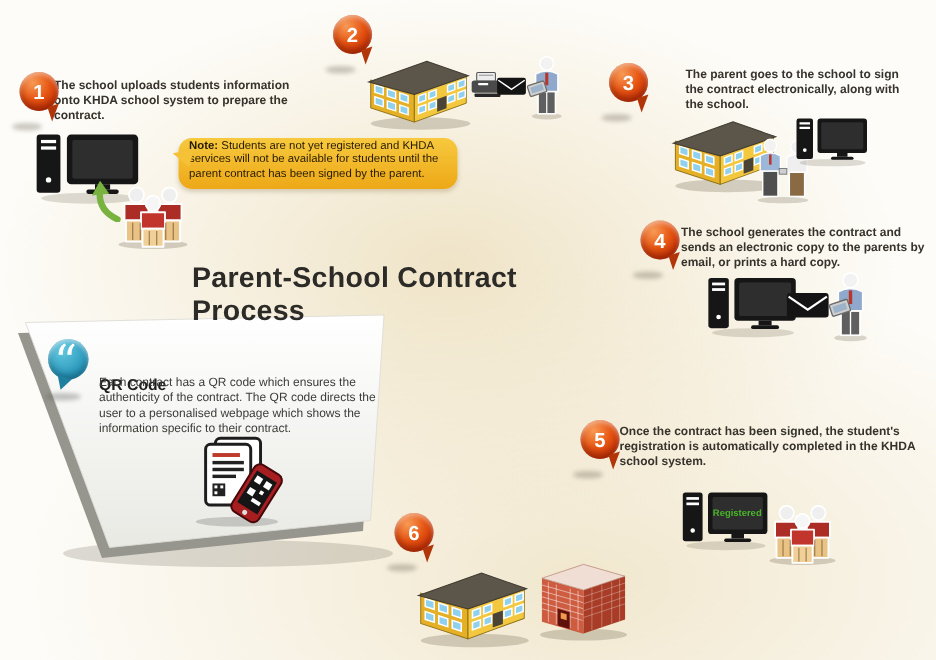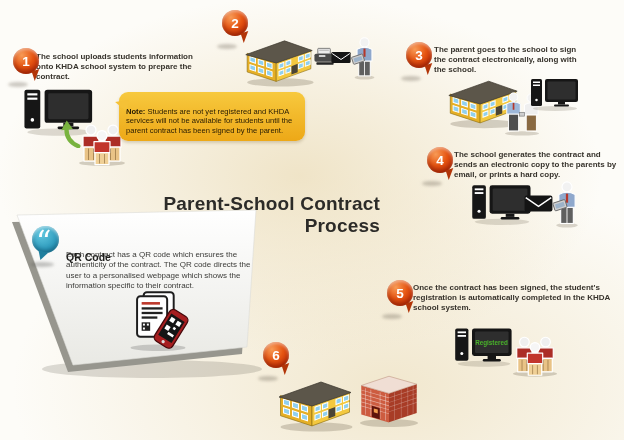--- a/index.html
+++ b/index.html
@@ -22,26 +22,26 @@
   .badge::after{
     content:"";position:absolute;right:-2px;bottom:-6px;width:0;height:0;
     border-top:10px solid #b23508;border-right:8px solid transparent;transform:rotate(-18deg);
   }
   .badge::before{
     content:"";position:absolute;left:-5px;bottom:-13px;width:20px;height:5px;border-radius:50%;
     background:rgba(90,80,65,.30);filter:blur(1.5px);
   }
   .stext{position:absolute;font-size:8px;font-weight:600;color:#37332c;line-height:1.22;z-index:3;}
   .title{
-    position:absolute;left:128px;top:175px;width:252px;text-align:right;z-index:3;
-    font-size:19px;font-weight:600;color:#2c2b28;letter-spacing:.2px;margin-top:18px;
+    position:absolute;left:128px;top:175px;width:252px;text-align:left;z-index:3;
+    font-size:19px;font-weight:600;color:#2c2b28;letter-spacing:.2px;
   }
   .note{position:absolute;border-radius:9px;font-size:7.6px;line-height:1.24;z-index:2;}
   .note-yellow{
-    left:119px;top:92px;width:172px;padding:15px 7px 6px;
+    left:119px;top:92px;width:172px;padding:0 7px 6px;
     background:linear-gradient(180deg,#f7c93e,#eda817);color:#261a02;
     box-shadow:0 2px 3px rgba(120,100,50,.25);
   }
   .note-yellow::before{
     content:"";position:absolute;left:-10px;top:5px;width:0;height:0;
     border:6px solid transparent;border-right:13px solid #f5c136;transform:rotate(15deg);
   }
   .note-green{
     left:396px;top:226px;width:166px;padding:5px 7px 6px 38px;
     background:linear-gradient(180deg,#bcd756,#93ba2b);color:#1f2404;
@@ -318,21 +318,21 @@
   <svg class="icon" style="left:331px;top:50px;width:20px;height:15px">
       <use href="#sym-envelope"></use>
     </svg>
   <svg class="icon" style="left:351px;top:37px;width:27px;height:43px">
       <use href="#sym-person"></use>
     </svg>
 
   <div class="badge" style="left:406px;top:42px">
       <span>3</span>
     </div>
-  <div class="stext" style="left:434px;top:45px;width:156px">The parent goes to the school to sign the contract electronically, along with the school.</div>
+  <div class="stext" style="left:457px;top:45px;width:156px">The parent goes to the school to sign the contract electronically, along with the school.</div>
   <svg class="icon" style="left:446px;top:78px;width:74px;height:52px">
       <use href="#sym-school"></use>
     </svg>
   <svg class="icon" style="left:502px;top:92px;width:40px;height:44px">
       <use href="#sym-pair"></use>
     </svg>
   <svg class="icon" style="left:530px;top:78px;width:50px;height:33px">
       <use href="#sym-computer"></use>
     </svg>
 

